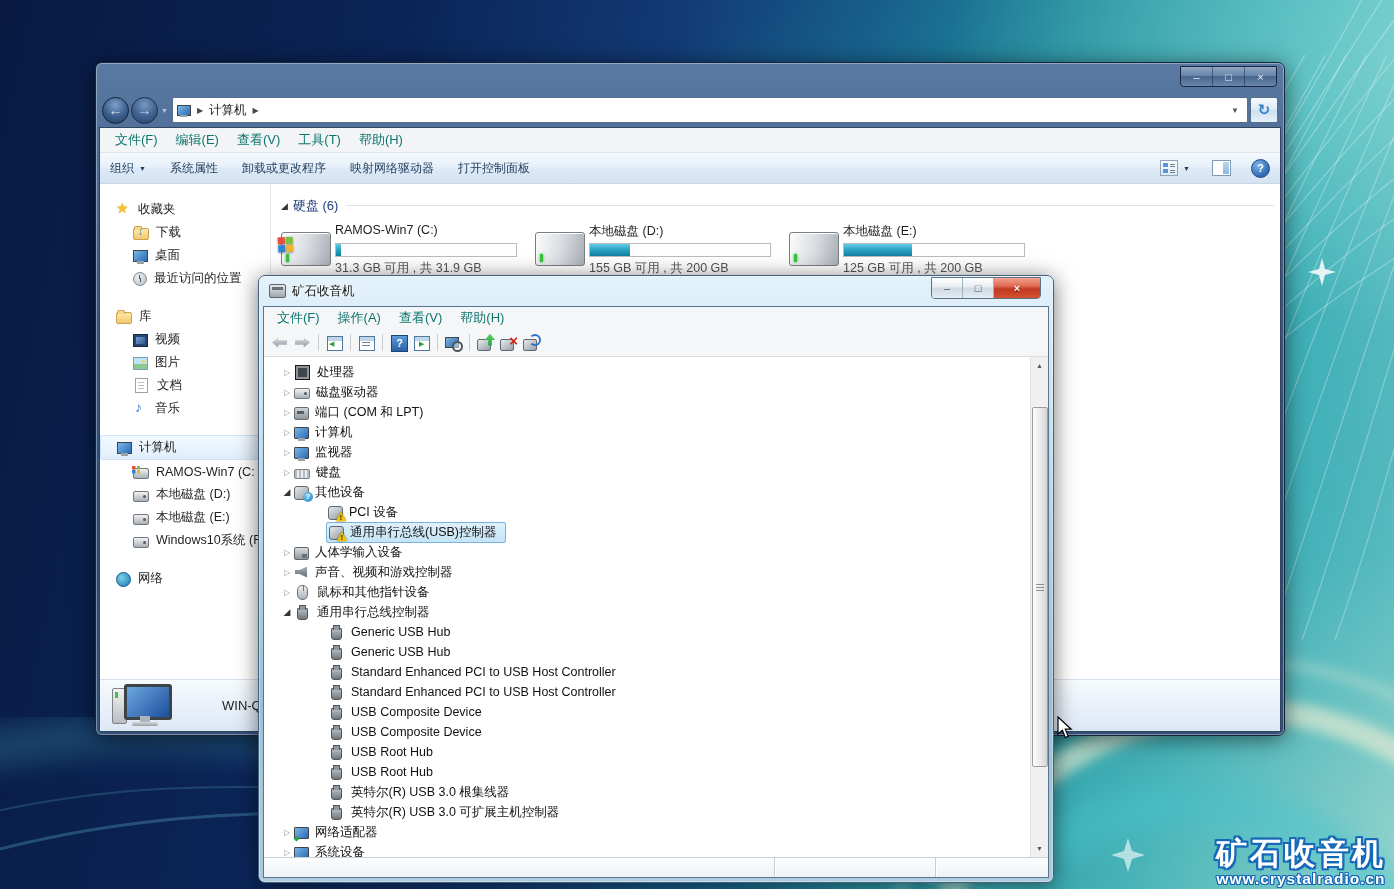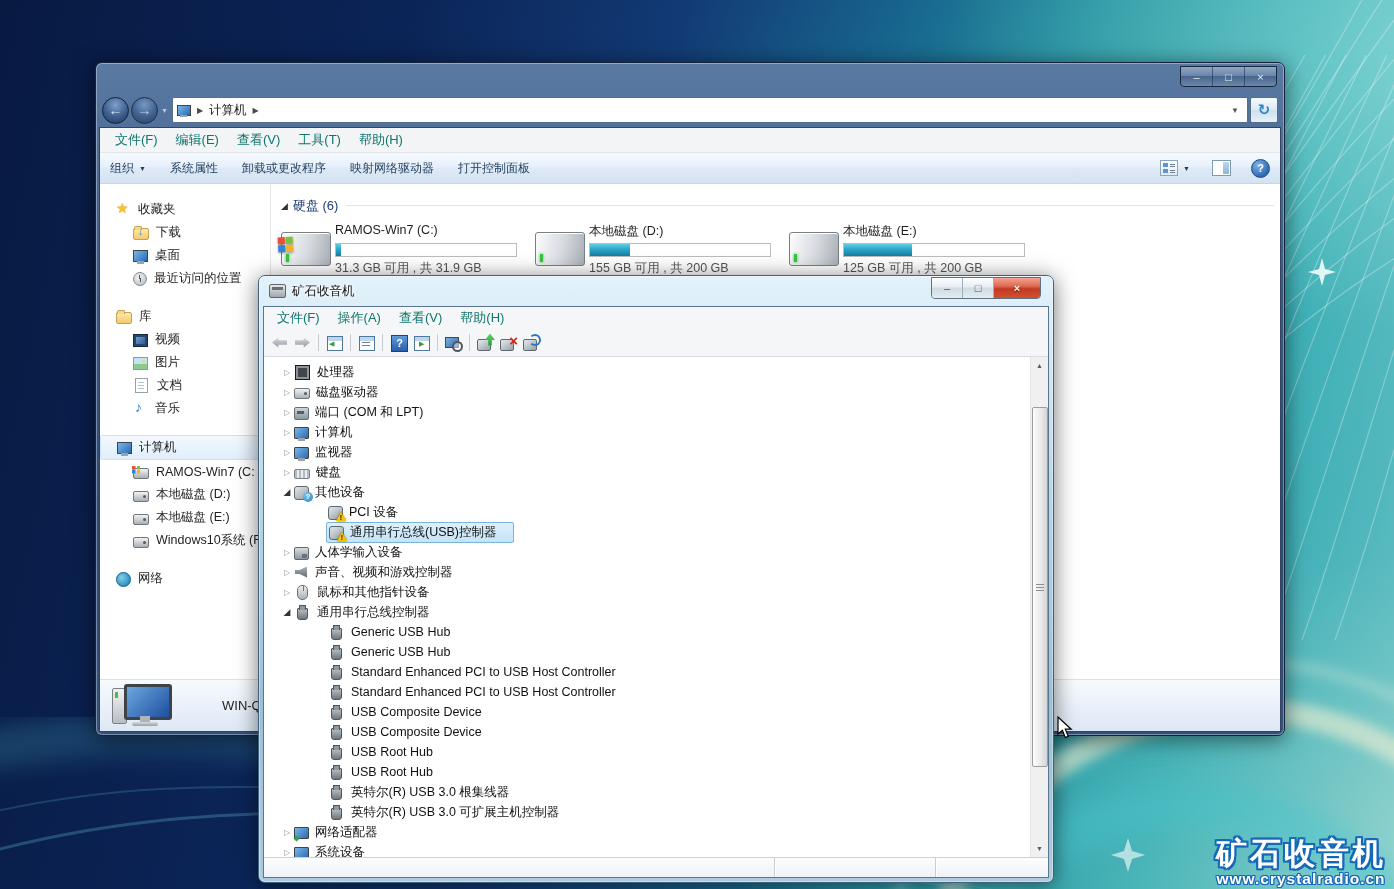--- a/index.html
+++ b/index.html
@@ -158,21 +158,21 @@
   .tb.uninst::after{content:"×";position:absolute;right:2px;top:0px;color:#d22613;font-size:15px;font-weight:bold;}
   .tb.scanchg::after{content:"";position:absolute;right:2px;top:2px;width:8px;height:8px;border:2px solid #2f76c0;border-radius:50%;border-left-color:transparent;}
 
   .dm-content{flex:1;position:relative;background:#fff;min-height:0;}
   .dm-tree{position:absolute;left:0;top:0;bottom:0;right:17px;overflow:hidden;padding-top:5px;}
   .trow{height:20px;display:flex;align-items:center;white-space:nowrap;}
   .texp{width:14px;flex:none;text-align:center;font-size:8px;color:#9a9a9a;}
   .texp.expanded{color:#333;font-size:9px;}
   .tlabel{font-size:12.5px;color:#111;margin-left:6px;}
   .selbox{display:flex;align-items:center;background:linear-gradient(#def0fb,#c4e4f6);border:1px solid #7ab4de;border-radius:2px;
-    padding:1px 16px 1px 2px;margin-left:-2px;}
+    padding:1px 8px 1px 2px;margin-left:-2px;}
   .dm-scroll{position:absolute;right:0;top:0;bottom:0;width:17px;background:#f0f0f0;border-left:1px solid #e2e2e2;}
   .sarrow{position:absolute;left:0;width:17px;height:17px;font-size:7px;color:#5a5a5a;text-align:center;line-height:17px;}
   .sarrow.up{top:0;} .sarrow.down{bottom:0;}
   .sthumb{position:absolute;left:1px;width:14px;top:50px;height:358px;border:1px solid #9d9d9d;border-radius:2px;
     background:linear-gradient(90deg,#fdfdfd,#e8e8e8 60%,#d4d4d4);}
   .sthumb::after{content:"";position:absolute;left:3px;right:3px;top:50%;height:1px;background:#8f8f8f;box-shadow:0 -3px 0 #8f8f8f,0 3px 0 #8f8f8f;}
   .dm-status{height:19px;flex:none;background:linear-gradient(#fcfdfe,#eef2f6);border-top:1px solid #c9d0d6;display:flex;}
   .dm-status .fill{flex:1;}
   .st-cell{border-left:1px solid #c9cdd2;box-shadow:inset 1px 0 0 #fff;flex:none;}
 

